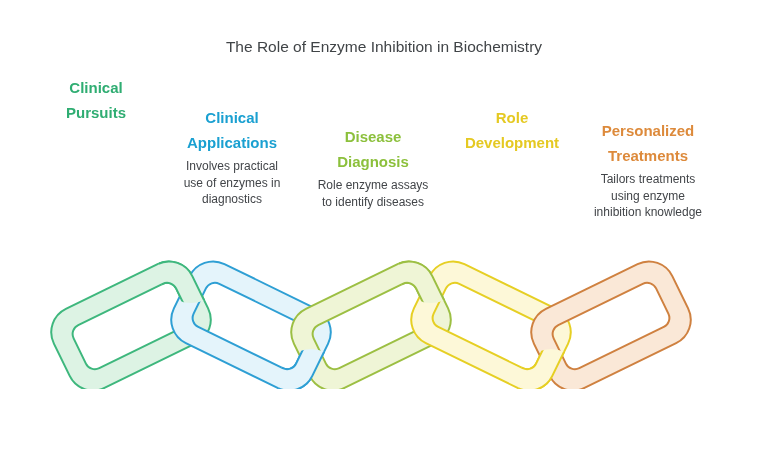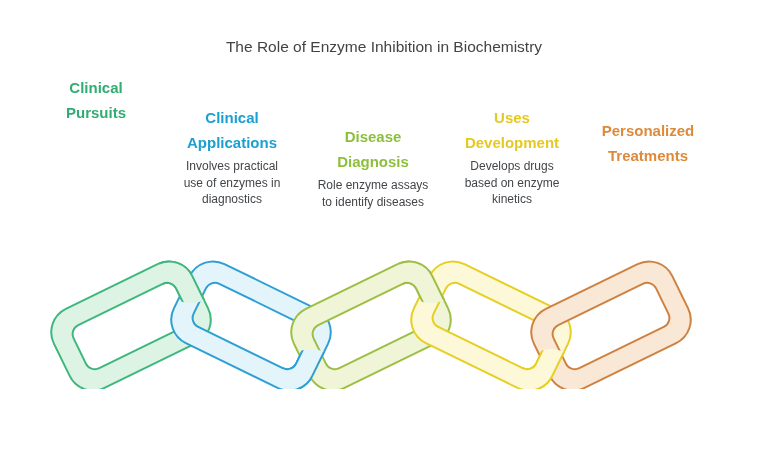--- a/index.html
+++ b/index.html
@@ -62,26 +62,26 @@
     <h2 class="col-heading" style="color: rgb(26, 160, 209);">Clinical Applications</h2>
     <p class="col-body">Involves practical use of enzymes in diagnostics</p>
   </section>
 
   <section class="column c3">
     <h2 class="col-heading" style="color: rgb(140, 192, 60);">Disease Diagnosis</h2>
     <p class="col-body">Role enzyme assays to identify diseases</p>
   </section>
 
   <section class="column c4">
-    <h2 class="col-heading" style="color: rgb(229, 201, 34);">Uses Development</h2>
-    <p class="col-body">Develops drugs based on enzyme kinetics</p>
+    <h2 class="col-heading" style="color: rgb(229, 201, 34);">Role Development</h2>
   </section>
 
   <section class="column c5">
     <h2 class="col-heading" style="color: rgb(221, 138, 59);">Personalized Treatments</h2>
+    <p class="col-body">Tailors treatments using enzyme inhibition knowledge</p>
   </section>
 
   <svg id="chain" viewBox="0 0 768 463" xmlns="http://www.w3.org/2000/svg">
       <defs>
         <clipPath id="weave-clip-0">
           <circle cx="191" cy="270" r="33"></circle>
         </clipPath>
         <clipPath id="weave-clip-1">
           <circle cx="311" cy="382" r="33"></circle>
         </clipPath>

